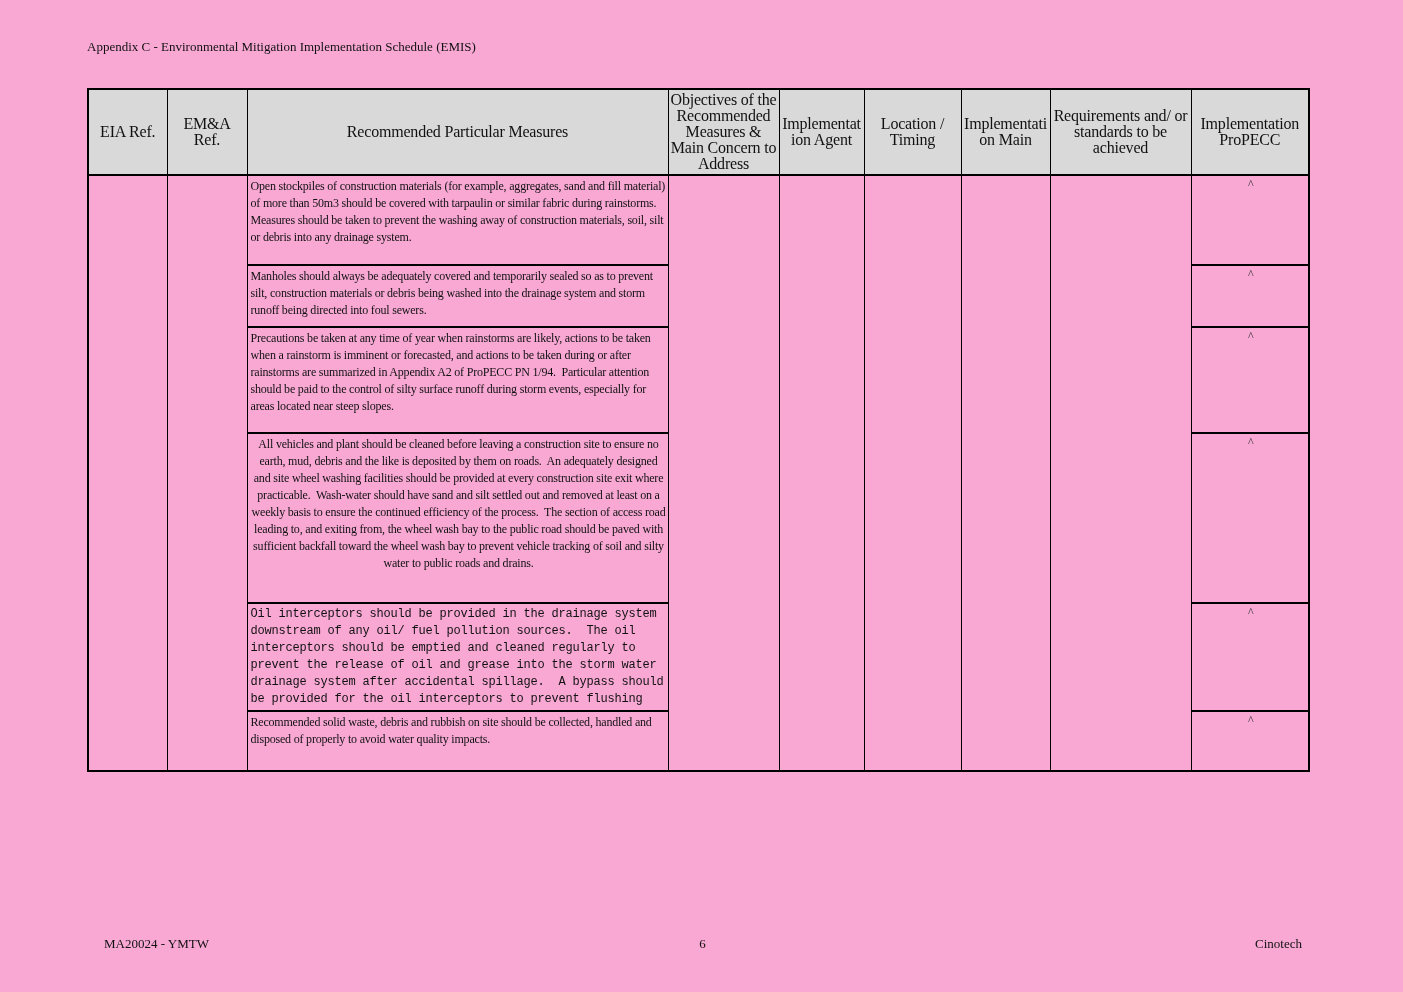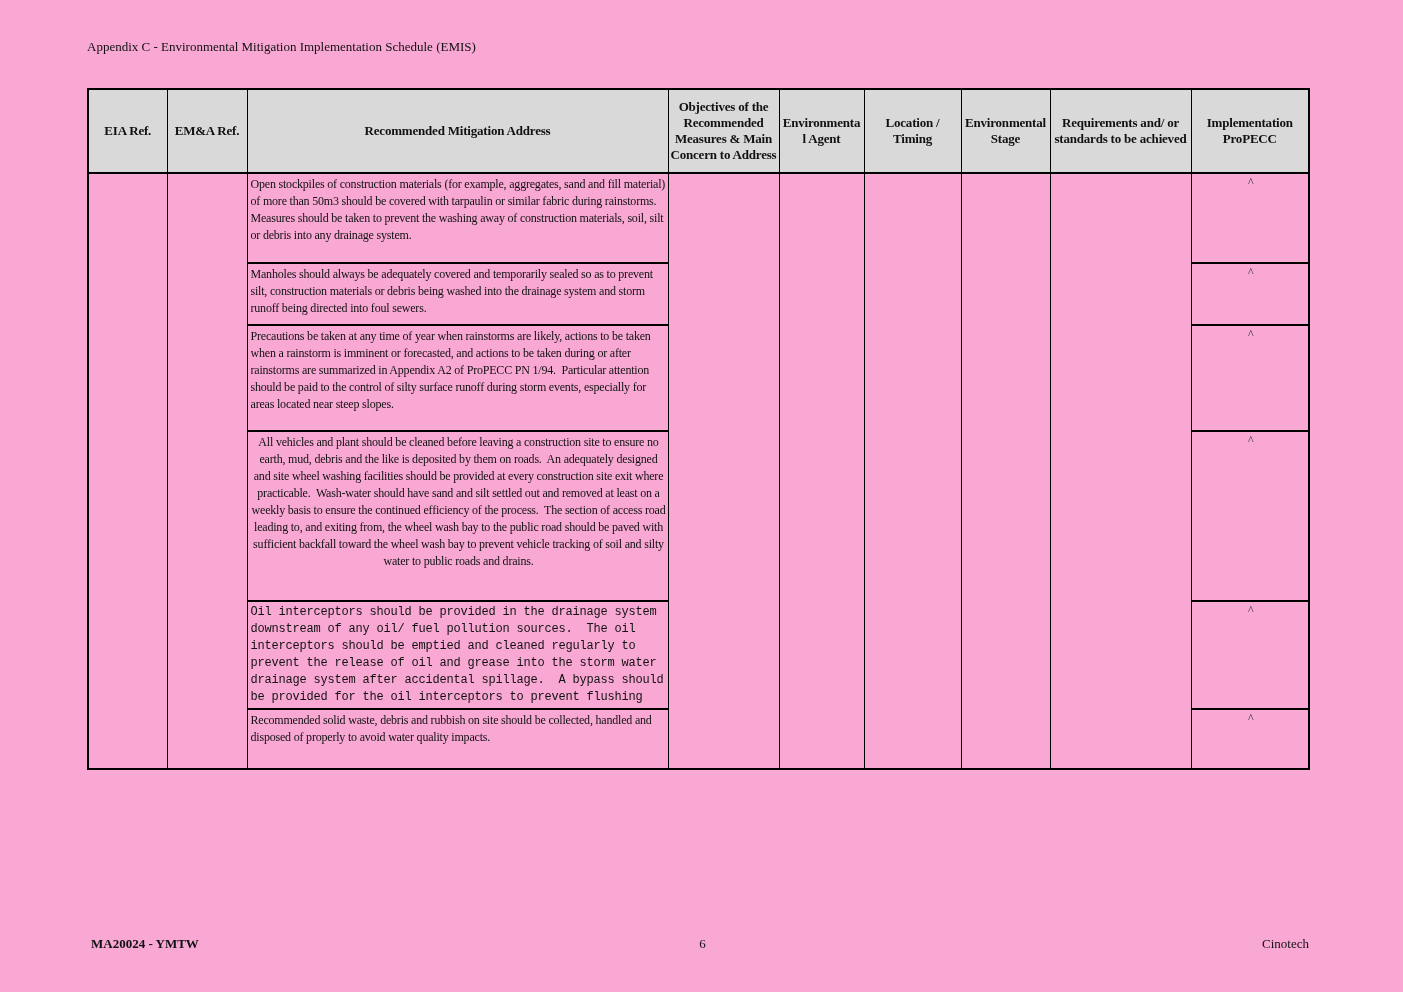--- a/index.html
+++ b/index.html
@@ -34,22 +34,22 @@
     font-size: 12px;
     line-height: 17px;
     letter-spacing: -0.2px;
     color: #111111;
   }
   table.emis th {
     background: #d9d9d9;
     border: 1px solid #000000;
     border-top: 2px solid #000000;
     border-bottom: 2px solid #000000;
-    font-weight: bold;
-    font-size: 13px;
+    font-weight: normal;
+    font-size: 16px;
     line-height: 16px;
     text-align: center;
     vertical-align: middle;
     padding: 2px;
     overflow-wrap: anywhere;
     letter-spacing: -0.2px;
   }
   table.emis td {
     border: 1px solid #000000;
     border-top: 2px solid #000000;
@@ -74,23 +74,23 @@
     color: #333333;
   }
   td.empty-cell { padding: 0; }
   .footer {
     position: absolute;
     left: 87px; top: 936px;
     width: 1231px;
     font-size: 13px;
     line-height: 16px;
   }
-  .footer .f-left { position: absolute; left: 4px; top: 0; font-weight: bold; }
+  .footer .f-left { position: absolute; left: 17px; top: 0; }
   .footer .f-center { position: absolute; left: 0; right: 0; top: 0; text-align: center; }
-  .footer .f-right { position: absolute; right: 9px; top: 0; }
+  .footer .f-right { position: absolute; right: 16px; top: 0; }
 </style>
 </head>
 <body>
 
 <div class="page">
 
   <div class="doc-title">Appendix C - Environmental Mitigation Implementation Schedule (EMIS)</div>
 
   <table class="emis">
     <colgroup>
@@ -101,25 +101,25 @@
       <col style="width:85px">
       <col style="width:97px">
       <col style="width:89px">
       <col style="width:141px">
       <col style="width:118px">
     </colgroup>
     <thead>
       <tr style="height:84px">
         <th>EIA Ref.</th>
         <th>EM&amp;A Ref.</th>
-        <th>Recommended Mitigation Address</th>
+        <th>Recommended Particular Measures</th>
         <th>Objectives of the Recommended Measures &amp; Main Concern to Address</th>
-        <th>Environmental Agent</th>
+        <th>Implementation Agent</th>
         <th>Location / Timing</th>
-        <th>Environmental Stage</th>
+        <th>Implementation Main</th>
         <th>Requirements and/ or standards to be achieved</th>
         <th>Implementation ProPECC</th>
       </tr>
     </thead>
     <tbody>
       <tr class="r0" style="height:90px">
         <td class="empty-cell" rowspan="6"></td>
         <td class="empty-cell" rowspan="6"></td>
         <td class="measure-cell"><div class="measure-inner">Open stockpiles of construction materials (for example, aggregates, sand and fill material) of more than 50m3 should be covered with tarpaulin or similar fabric during rainstorms.  Measures should be taken to prevent the washing away of construction materials, soil, silt or debris into any drainage system.</div></td>
         <td class="empty-cell" rowspan="6"></td>

